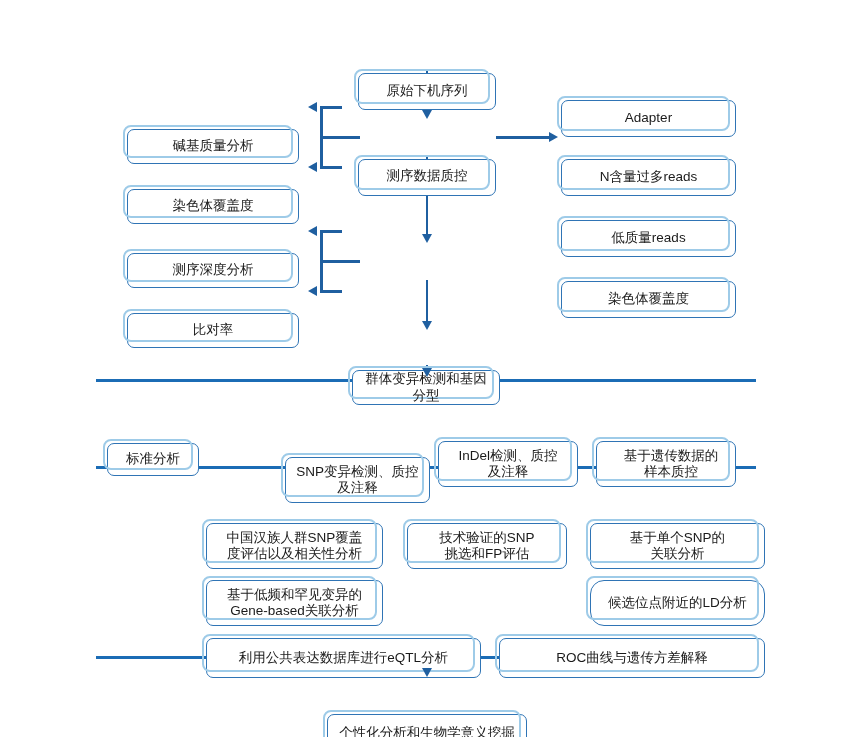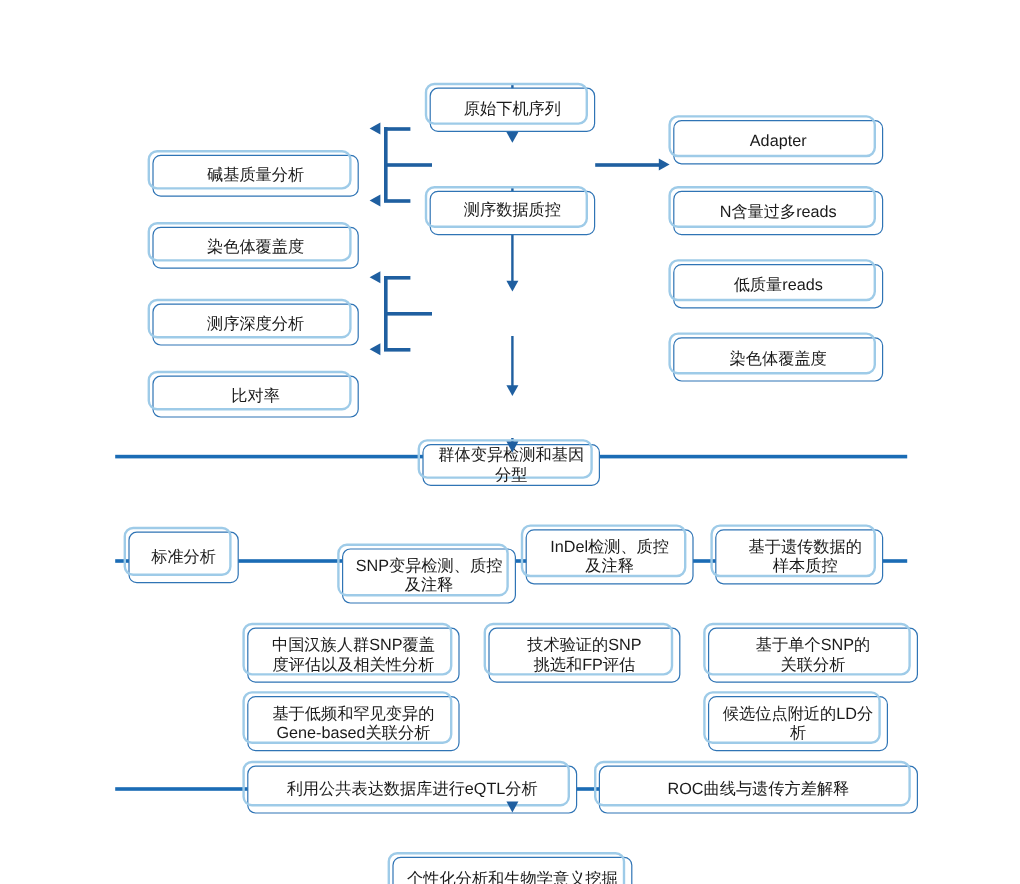--- a/index.html
+++ b/index.html
@@ -166,21 +166,21 @@
 
   <div class="node" style="left:352px; top:330px; width:148px; height:35px;">
     <span class="lbl">群体变异检测和基因分型</span>
   </div>
 
   <div class="seg v" style="left:425.7px; top:365px; height:14px;"></div>
   <div class="arrow down" style="left:421.5px; top:368px;"></div>
 
   <div class="divider" style="left:96px; top:379px; width:660px;"></div>
 
-  <div class="node tag" style="left:107px; top:403px; width:92px; height:43px;text-align:right;">
+  <div class="node tag" style="left:107px; top:403px; width:92px; height:33px;text-align:right;">
     <span class="lbl">标准分析</span>
   </div>
 
   <div class="node" style="left:285px; top:417px; width:145px; height:46px;">
     <span class="lbl">SNP变异检测、质控
 及注释</span>
   </div>
 
   <div class="node" style="left:438px; top:401px; width:140px; height:46px;">
     <span class="lbl">InDel检测、质控
@@ -209,21 +209,21 @@
     <span class="lbl">基于单个SNP的
 关联分析</span>
   </div>
 
   <div class="node" style="left:206px; top:540px; width:177px; height:46px;">
     <span class="lbl">基于低频和罕见变异的
 Gene-based关联分析</span>
   </div>
 
 
-  <div class="node" style="left:590px; top:540px; width:150px; height:46px;">
+  <div class="node" style="left:590px; top:540px; width:175px; height:46px;border-radius:14px;">
     <span class="lbl">候选位点附近的LD分析</span>
   </div>
 
   <div class="node" style="left:206px; top:598px; width:275px; height:40px;">
     <span class="lbl">利用公共表达数据库进行eQTL分析</span>
   </div>
 
   <div class="node" style="left:499px; top:598px; width:266px; height:40px;">
     <span class="lbl">ROC曲线与遗传方差解释</span>
   </div>

